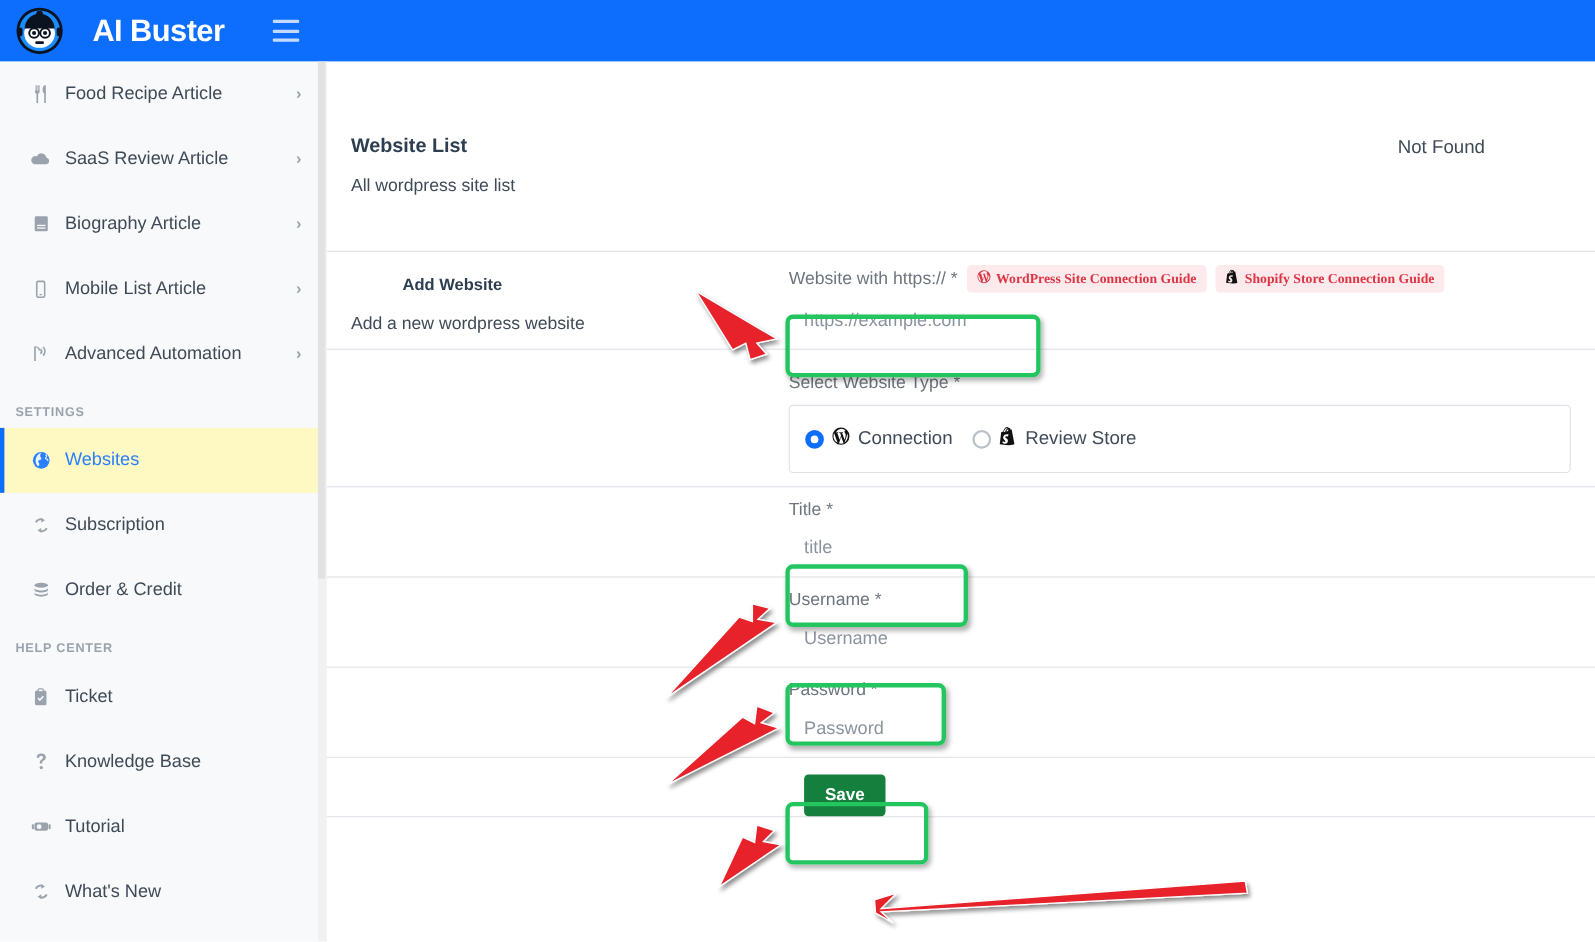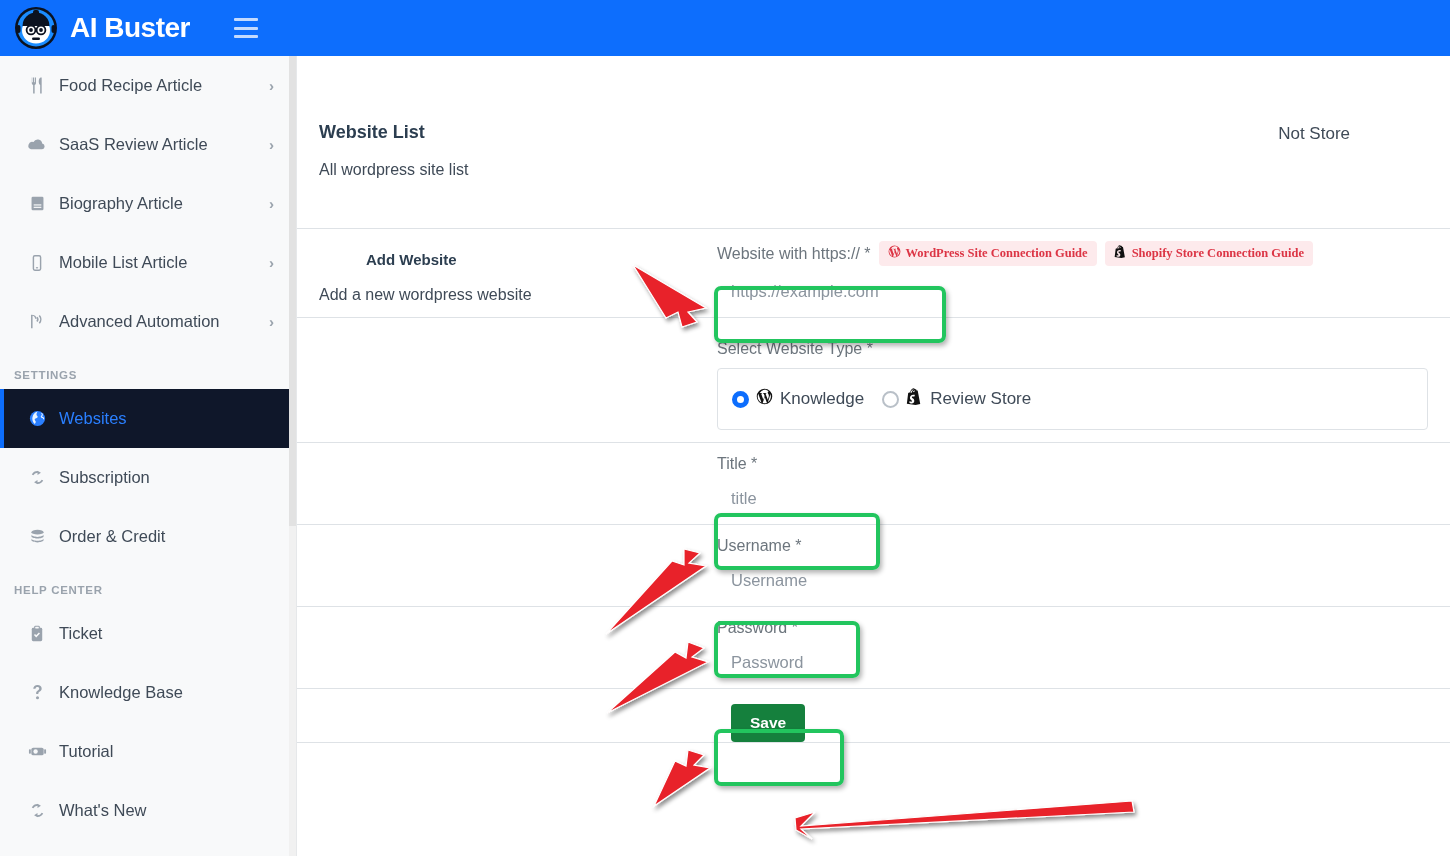--- a/index.html
+++ b/index.html
@@ -14,21 +14,21 @@
   #topbar {
     position: absolute; top: 0; left: 0;
     width: 1450px; height: 56px;
     background: #0d6efd;
     display: flex; align-items: center;
   }
   .logo-wrap { display: flex; align-items: center; margin-left: 14px; }
   .logo-mark { width: 44px; height: 44px; flex: 0 0 44px; }
   .logo-text {
     color: #ffffff; font-size: 28px; font-weight: 700;
-    letter-spacing: -0.5px; margin-left: 12px; white-space: nowrap;
+    letter-spacing: -0.5px; margin-left: 26px; white-space: nowrap;
   }
   #hamburger {
     margin-left: 44px; width: 24px; height: 20px;
     display: flex; flex-direction: column; justify-content: space-between;
     cursor: pointer;
   }
   #hamburger span { display: block; height: 3px; background: #c3dafe; border-radius: 1px; }
 
   
   #sidebar {
@@ -49,21 +49,21 @@
   }
   .nav-item .ico {
     width: 22px; height: 22px; flex: 0 0 22px;
     display: flex; align-items: center; justify-content: center;
     color: #9aa3ad;
     margin-right: 11px;
   }
   .nav-item .lbl { flex: 1 1 auto; white-space: nowrap; }
   .nav-item .chev { color: #9aa3ad; font-size: 15px; font-weight: 600; }
   .nav-item.active {
-    background: #0f172a;
+    background: #fef9c3;
     color: #2a7fff;
   }
   .nav-item.active::before {
     content: ""; position: absolute; left: 0; top: 0;
     width: 4px; height: 100%; background: #0d6efd;
   }
   .nav-item.active .ico { color: #2a7fff; }
   .nav-group-title {
     padding: 18px 0 8px 14px;
     font-size: 11.5px; font-weight: 700; letter-spacing: 0.7px;
@@ -335,21 +335,21 @@
   <div id="sidebar-scrollbar">
     <div class="thumb"></div>
   </div>
 </div>
 
 <div id="main">
 
   <div class="page-head">
     <div class="title">Website List</div>
     <div class="sub">All wordpress site list</div>
-    <div class="right-status">Not Store</div>
+    <div class="right-status">Not Found</div>
   </div>
   <div class="hr"></div>
 
   <div class="form-area">
     <div class="row">
       <div class="row-left">
         <div class="hd">Add Website</div>
         <div class="sd">Add a new wordpress website</div>
       </div>
       <div class="row-right">
@@ -382,21 +382,21 @@
       <div class="row-right" style="padding:10px 22px 12px 0;text-align:right;">
         <div class="fld-label">Select Website Type *</div>
         <div class="radio-box">
           <label class="radio-opt">
             <span class="radio-dot on"></span>
             <span>
               <svg viewBox="0 0 16 16" width="17" height="17" fill="#111111">
                 <path d="M8 .7a7.3 7.3 0 1 0 0 14.6A7.3 7.3 0 0 0 8 .7zm0 .9c1.6 0 3 .6 4.1 1.6h-.2c-.5 0-.9.5-.9 1 0 .5.3.9.6 1.4.2.4.5.9.5 1.6 0 .5-.2 1.1-.4 1.9l-.6 1.9L9 5.3c.3 0 .6-.1.6-.1.3 0 .3-.5 0-.5 0 0-.9.1-1.5.1-.5 0-1.4-.1-1.4-.1-.3 0-.4.5 0 .5 0 0 .3.1.6.1l.8 2.3-1.2 3.5-2-5.8c.3 0 .6-.1.6-.1.3 0 .3-.5-.1-.5 0 0-.9.1-1.5.1h-.4A6.4 6.4 0 0 1 8 1.6zM1.6 8c0-.9.2-1.8.5-2.6l3 8.2A6.4 6.4 0 0 1 1.6 8zm6.5 6.4c-.6 0-1.2-.1-1.8-.3l1.9-5.6 2 5.4v.1c-.7.3-1.4.4-2.1.4zm3-1A62 62 0 0 0 12.9 8c.3-.8.4-1.4.4-2v-.5a6.4 6.4 0 0 1-2.2 7.9z"></path>
               </svg>
             </span>
-            <span>Knowledge</span>
+            <span>Connection</span>
           </label>
           <label class="radio-opt" style="margin-left:8px;">
             <span class="radio-dot"></span>
             <span>
               <svg viewBox="0 0 16 16" width="17" height="17" fill="#111111">
                 <path d="M11 2.3c-.1 0-.2 0-.3.1l-.5.2c-.3-.9-.8-1.7-1.8-1.7h-.1C8 .4 7.6.2 7.2.2c-2 0-3 2.5-3.3 3.8l-1.4.4c-.4.1-.4.2-.5.6L.8 14.9 9 16l4.4-1L11 2.3zM8 3.5l-1.5.5c.3-1.1 1-1.7 1.5-1.9.1.3.2.8 0 1.4zM7.2 1.1c.1 0 .2 0 .3.1-.8.4-1.6 1.3-2 3l-1.2.4C4.6 3.4 5.4 1.1 7.2 1.1zm.5 7.2c-.1-.1-.6-.3-1.2-.3-1 0-1 .6-1 .8 0 .9 2.3 1.2 2.3 3.2 0 1.6-1 2.6-2.3 2.6-1.6 0-2.4-1-2.4-1l.4-1.4s.8.7 1.5.7c.4 0 .6-.4.6-.6 0-1.1-1.9-1.2-1.9-3 0-1.5 1.1-3 3.4-3 .9 0 1.3.2 1.3.2l-.7 1.8z"></path>
               </svg>
             </span>
             <span>Review Store</span>
           </label>

